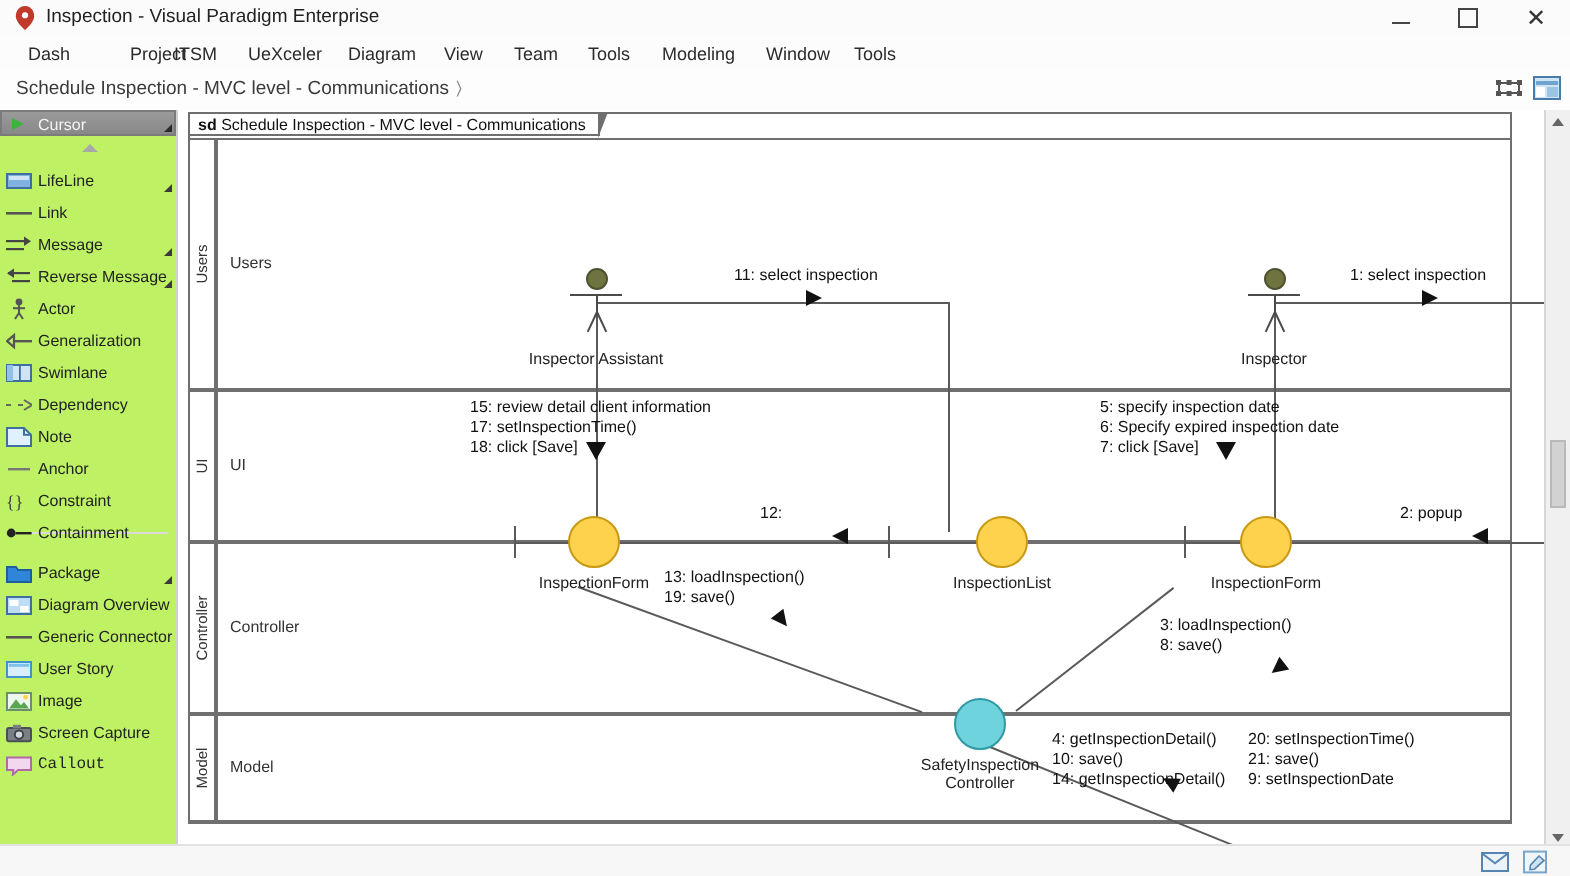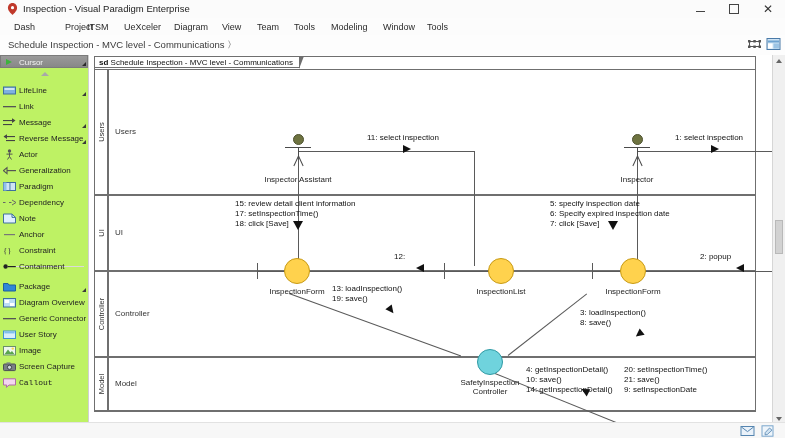--- a/index.html
+++ b/index.html
@@ -234,21 +234,21 @@
           <path d="M4 2.6 L0.5 5.6 L4 8.6 Z" fill="none" stroke="#555" stroke-width="1.1"></path>
         </svg>
         <div class="txt">Generalization</div>
       </div>
       <div class="pal-item" style="top: 123px;">
         <svg class="ico" viewBox="0 0 13 11">
           <rect x="0.5" y="1.5" width="12" height="8" fill="#cfe4f5" stroke="#3f6f9e"></rect>
           <rect x="0.5" y="1.5" width="3" height="8" fill="#8fc0e8"></rect>
           <rect x="6.5" y="1.5" width="0.9" height="8" fill="#3f6f9e"></rect>
         </svg>
-        <div class="txt">Paradigm</div>
+        <div class="txt">Swimlane</div>
       </div>
       <div class="pal-item" style="top: 139px;">
         <svg class="ico" viewBox="0 0 13 11">
           <path d="M0 5.5 L4 5.5 M6 5.5 L10 5.5" stroke="#666" stroke-width="1.1" stroke-dasharray="2.5,1.6"></path>
           <path d="M9 3 L13 5.5 L9 8" fill="none" stroke="#666" stroke-width="1"></path>
         </svg>
         <div class="txt">Dependency</div>
       </div>
       <div class="pal-item" style="top: 155px;">
         <svg class="ico" viewBox="0 0 13 11">
@@ -413,21 +413,21 @@
         <div class="msg" style="left: 586px; top: 78px; white-space: pre-line;">1: select inspection</div>
         <i class="arrow ar-r" style="left: 622px; top: 90px;"></i>
         <div class="msg" style="left: 146px; top: 144px; white-space: pre-line;">15: review detail client information
 17: setInspectionTime()
 18: click [Save]</div>
         <i class="arrow ar-d" style="left: 204px; top: 166px;"></i>
         <div class="msg" style="left: 461px; top: 144px; white-space: pre-line;">5: specify inspection date
 6: Specify expired inspection date
 7: click [Save]</div>
         <i class="arrow ar-d" style="left: 519px; top: 166px;"></i>
-        <div class="msg" style="left: 305px; top: 197px; white-space: pre-line; text-align: right;">12:</div>
+        <div class="msg" style="left: 291px; top: 197px; white-space: pre-line; text-align: right;">12:</div>
         <i class="arrow ar-l" style="left: 327px; top: 209px;"></i>
         <div class="msg" style="left: 611px; top: 197px; white-space: pre-line;">2: popup</div>
         <i class="arrow ar-l" style="left: 647px; top: 209px;"></i>
         <div class="msg" style="left: 243px; top: 229px; white-space: pre-line;">13: loadInspection()
 19: save()</div>
         <i class="arrow ar-r" style="left: 298px; top: 251px; transform: rotate(52deg);"></i>
         <div class="msg" style="left: 491px; top: 253px; white-space: pre-line;">3: loadInspection()
 8: save()</div>
         <i class="arrow ar-r" style="left: 546px; top: 275px; transform: rotate(142deg);"></i>
         <div class="msg" style="left: 437px; top: 310px; white-space: pre-line;">4: getInspectionDetail()

